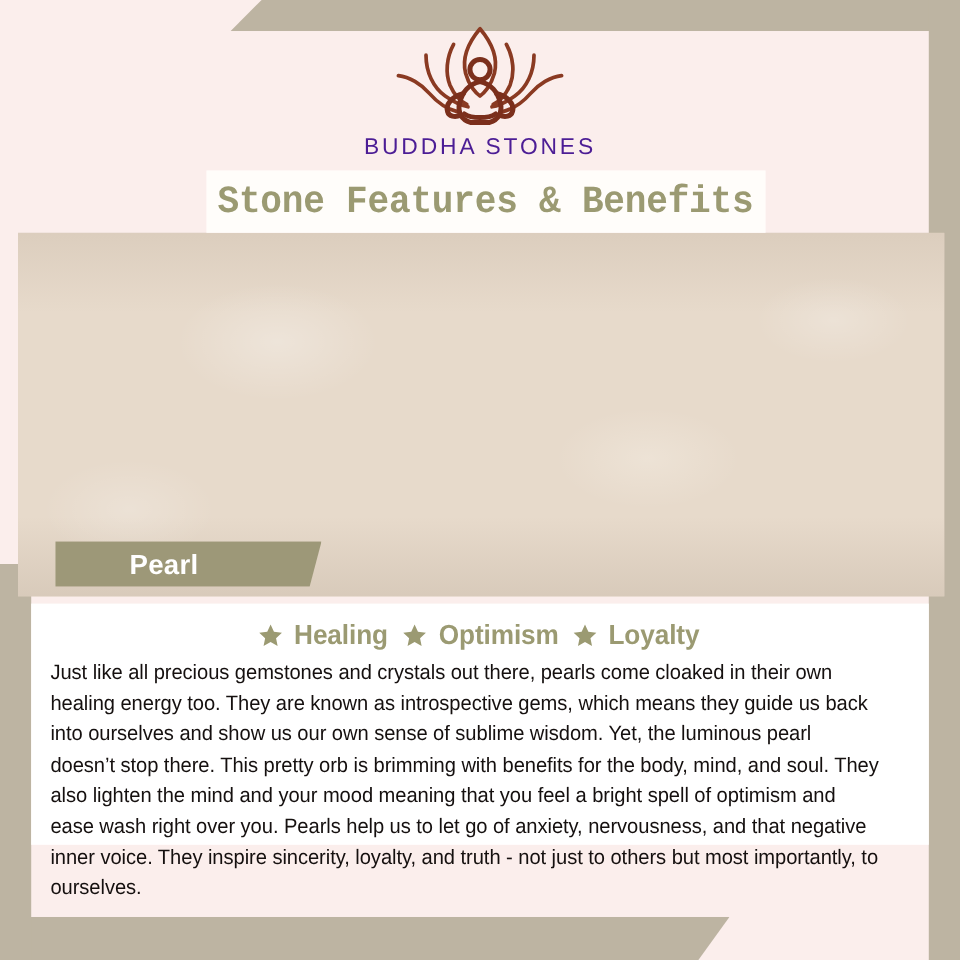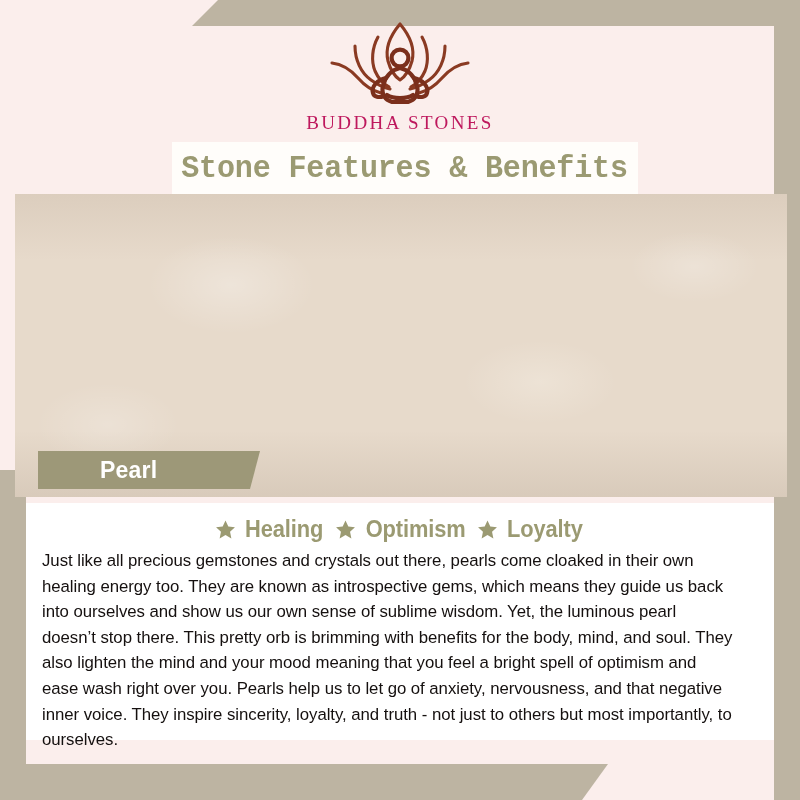--- a/index.html
+++ b/index.html
@@ -79,24 +79,24 @@
   }
   .logo-mark {
     display: block;
     margin: 0 auto;
     width: 170px;
     height: 92px;
   }
   .logo-word {
     display: block;
     margin-top: 2px;
-    font-family: Liberation Serif, serif;
+    font-family: Liberation Sans, sans-serif;
     font-size: 19px;
     letter-spacing: 2.4px;
-    color: #be185d;
+    color: #4c1d95;
   }
 
   
   .title-banner {
     position: absolute;
     top: 142px;
     left: 172px;
     width: 466px;
     height: 52px;
     background: #fffdfa;
@@ -166,21 +166,21 @@
       radial-gradient(ellipse 110px 60px at 68% 62%, rgba(255,252,245,0.25), rgba(255,255,255,0) 70%),
       radial-gradient(ellipse 90px 50px at 88% 24%, rgba(255,255,255,0.22), rgba(255,255,255,0) 72%),
       radial-gradient(ellipse 100px 58px at 12% 76%, rgba(255,255,255,0.20), rgba(255,255,255,0) 72%),
       linear-gradient(180deg, rgba(120,96,72,0.10) 0%, rgba(255,255,255,0) 22%, rgba(255,255,255,0) 78%, rgba(110,90,68,0.12) 100%);
   }
 
   
   .name-tag {
     position: absolute;
     top: 451px;
-    left: 38px;
+    left: 46px;
     width: 222px;
     height: 38px;
     background: #9d9878;
     clip-path: polygon(0 0, 222px 0, 212px 38px, 0 38px);
     display: flex;
     align-items: center;
     z-index: 7;
   }
   .name-tag-text {
     padding-left: 62px;
@@ -189,21 +189,21 @@
     color: #ffffff;
     letter-spacing: 0.2px;
   }
 
   
   .text-card {
     position: absolute;
     top: 503px;
     left: 26px;
     width: 748px;
-    height: 237px;
+    height: 201px;
     background: #ffffff;
     z-index: 4;
     box-sizing: border-box;
     padding: 8px 16px 7px 16px;
   }
 
   .benefits-row {
     display: flex;
     align-items: center;
     justify-content: center;

